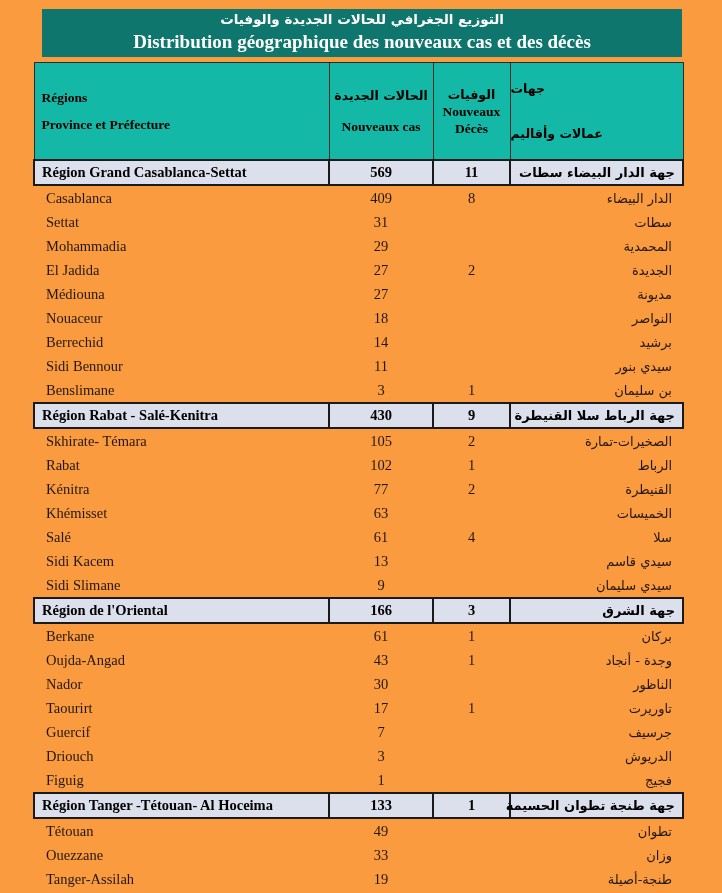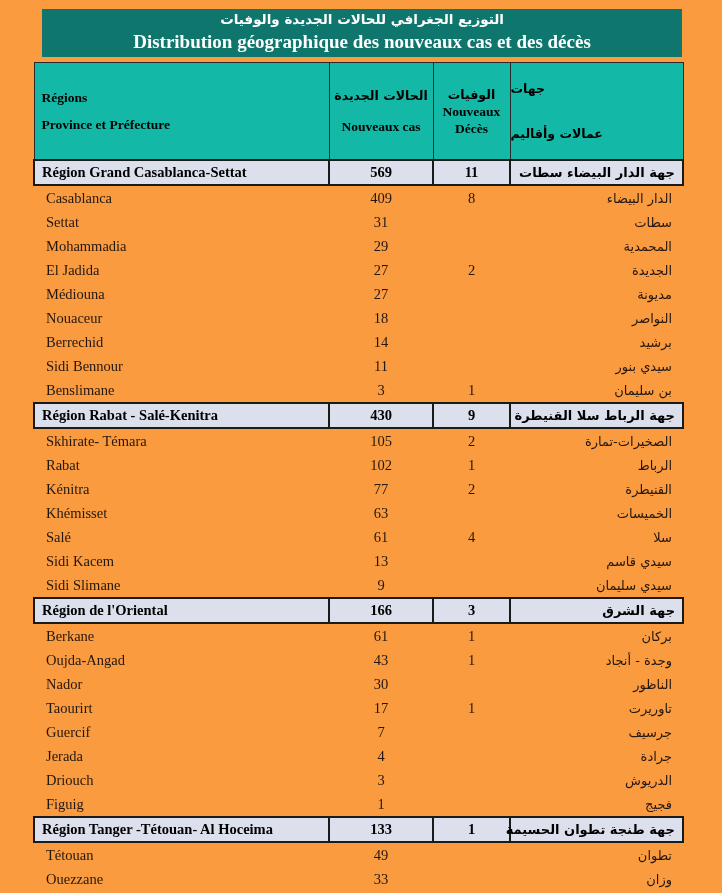--- a/index.html
+++ b/index.html
@@ -339,26 +339,20 @@
         <td class="pv-death">1</td>
         <td class="pv-ar">تاوريرت</td>
       </tr>
       <tr class="prov-row">
         <td class="pv-name">Guercif</td>
         <td class="pv-cases">7</td>
         <td class="pv-death"></td>
         <td class="pv-ar">جرسيف</td>
       </tr>
       <tr class="prov-row">
-        <td class="pv-name">Jerada</td>
-        <td class="pv-cases">4</td>
-        <td class="pv-death"></td>
-        <td class="pv-ar">جرادة</td>
-      </tr>
-      <tr class="prov-row">
         <td class="pv-name">Driouch</td>
         <td class="pv-cases">3</td>
         <td class="pv-death"></td>
         <td class="pv-ar">الدريوش</td>
       </tr>
       <tr class="prov-row">
         <td class="pv-name">Figuig</td>
         <td class="pv-cases">1</td>
         <td class="pv-death"></td>
         <td class="pv-ar">فجيج</td>

